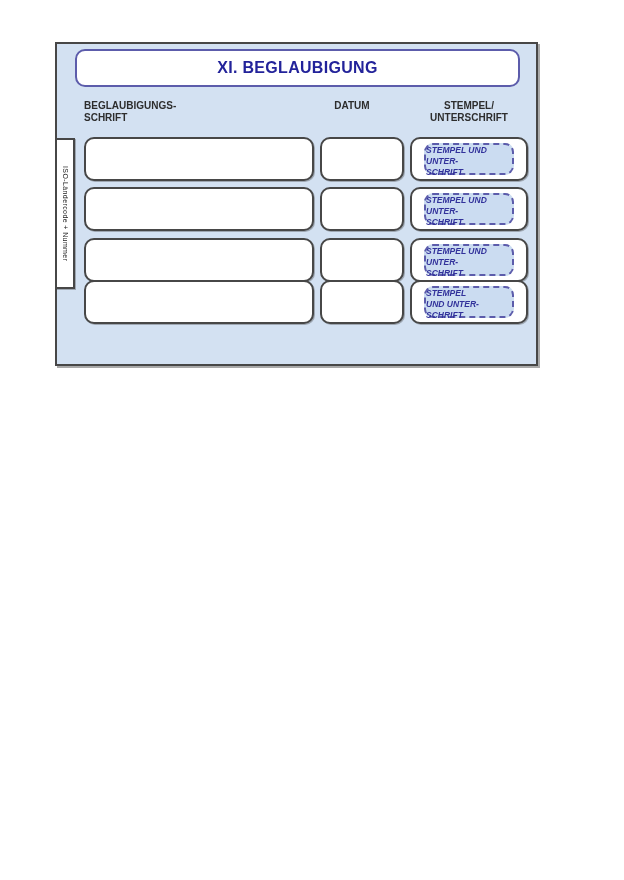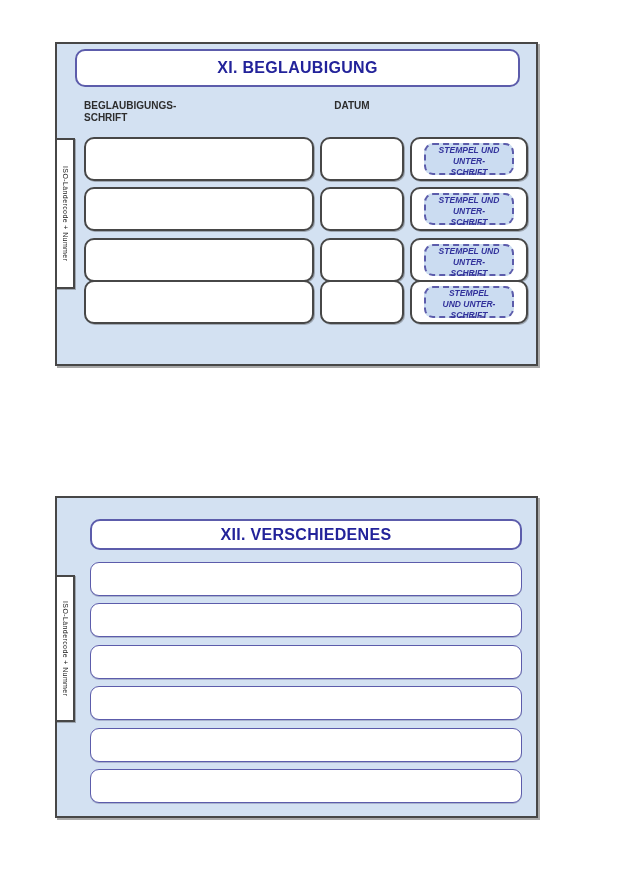--- a/index.html
+++ b/index.html
@@ -41,21 +41,21 @@
   .xi-row-3{top:236px;}
 
   .field{position:absolute;background:#ffffff;border:2px solid var(--dark-border);
          border-radius:10px;height:44px;box-shadow:1px 1px 0 rgba(60,60,60,.35);}
   .field-stelle{left:27px;width:230px;}
   .field-datum{left:263px;width:84px;}
   .field-stamp{left:353px;width:118px;}
 
   .stamp-dashed{width:90px;height:32px;margin:4px auto 0;background:var(--stamp-fill);
                 border:2px dashed var(--accent-border);border-radius:9px;
-                text-align:center;overflow:visible;}
+                overflow:visible;}
   .stamp-dashed div{font-size:8.5px;font-style:italic;font-weight:bold;
                     color:var(--stamp-text);line-height:11px;white-space:nowrap;}
 
   .xii-row{position:absolute;left:33px;width:432px;height:34px;background:#ffffff;
            border:1.5px solid var(--accent-border);border-radius:9px;
            box-shadow:0 1px 0 rgba(40,40,100,.25);}
   .xii-row-0{top:64px;}
   .xii-row-1{top:105px;}
   .xii-row-2{top:147px;}
   .xii-row-3{top:188px;}
@@ -80,20 +80,24 @@
     <div class="panel-title">
       <span>XI. BEGLAUBIGUNG</span>
     </div>
 
     <div class="colhead colhead-1">
       <div>BEGLAUBIGUNGS-</div>
       <div>SCHRIFT</div>
     </div>
     <div class="colhead colhead-2">
       <div>DATUM</div>
+    </div>
+    <div class="colhead colhead-3">
+      <div>STEMPEL/</div>
+      <div>UNTERSCHRIFT</div>
     </div>
 
     <div class="tab-vertical">
       <span>ISO-Ländercode + Nummer</span>
     </div>
 
     <div class="xi-row xi-row-0">
       <div class="field field-stelle"></div>
       <div class="field field-datum"></div>
       <div class="field field-stamp">
@@ -135,30 +139,14 @@
       <div class="field field-stamp">
         <div class="stamp-dashed">
           <div>STEMPEL</div>
           <div>UND UNTER-</div>
           <div>SCHRIFT</div>
         </div>
       </div>
     </div>
   </section>
 
-  <section class="panel panel-xii">
-    <div class="panel-title">
-      <span>XII. VERSCHIEDENES</span>
-    </div>
-
-    <div class="tab-vertical">
-      <span>ISO-Ländercode + Nummer</span>
-    </div>
-
-    <div class="xii-row xii-row-0"></div>
-    <div class="xii-row xii-row-1"></div>
-    <div class="xii-row xii-row-2"></div>
-    <div class="xii-row xii-row-3"></div>
-    <div class="xii-row xii-row-4"></div>
-    <div class="xii-row xii-row-5"></div>
-  </section>
 
 </div>
 
 </body></html>

